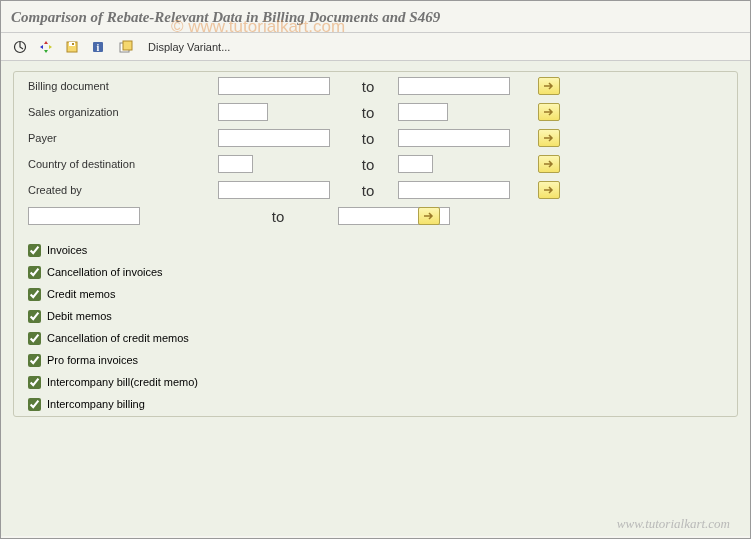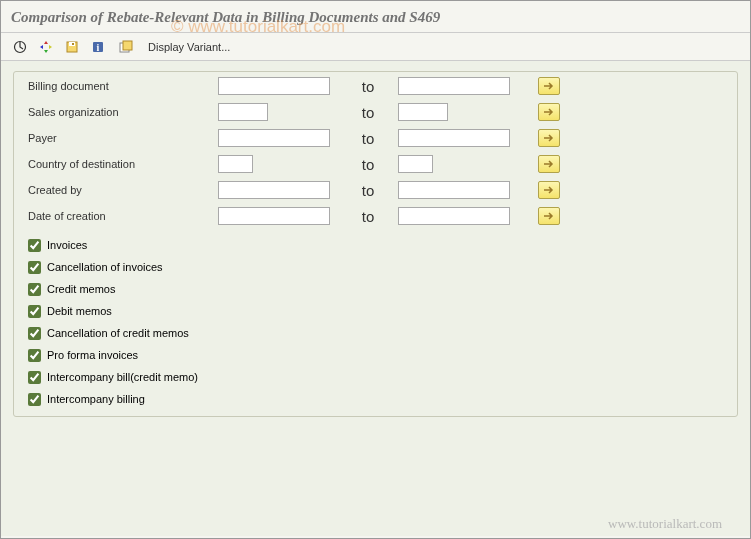--- a/index.html
+++ b/index.html
@@ -99,45 +99,47 @@
       display: inline-flex;
       align-items: center;
       justify-content: center;
       cursor: pointer;
       margin-left: 20px;
     }
     .mult-btn svg { width: 12px; height: 10px; }
     .checkbox-section { margin-top: 10px; }
     .checkbox-row {
       display: flex;
+      align-items: center;
       height: 22px;
       gap: 6px;
     }
     input[type="checkbox"] {
       width: 13px;
       height: 13px;
       accent-color: #5a7a3a;
     }
     .watermark {
       position: absolute;
       top: 16px;
       left: 170px;
       color: rgba(230,150,80,0.5);
       font-size: 17px;
       font-family: Liberation Sans, sans-serif;
       pointer-events: none;
     }
     .footer-wm {
       position: absolute;
       bottom: 6px;
-      right: 28px;
+      right: 20px;
       color: rgba(180,180,180,0.9);
       font-size: 13px;
       font-family: Georgia, serif;
       pointer-events: none;
+      font-style: italic;
     }
   </style>
 </head>
 <body>
 
 <div class="title-bar">
   <div class="page-title">Comparison of Rebate-Relevant Data in Billing Documents and S469</div>
 </div>
 
 <div class="toolbar">
@@ -229,21 +231,20 @@
           <div><input type="text" class="med" value="" style=""></div>
           <span class="to-label">to</span>
           <div><input type="text" class="med" value="" style=""></div>
           <div><button class="mult-btn">
               <svg viewBox="0 0 12 10">
                 <path d="M1 5 L8 5 M6 2 L9 5 L6 8" stroke="#9a7a2a" stroke-width="1.5" fill="none"></path>
               </svg>
             </button></div>
         </div>
         <div class="selection-row">
-          <span class="field-label">Date of creation</span>
           <div><input type="text" class="med" value="" style=""></div>
           <span class="to-label">to</span>
           <div><input type="text" class="med" value="" style=""></div>
           <div><button class="mult-btn">
               <svg viewBox="0 0 12 10">
                 <path d="M1 5 L8 5 M6 2 L9 5 L6 8" stroke="#9a7a2a" stroke-width="1.5" fill="none"></path>
               </svg>
             </button></div>
         </div>
       </div>

